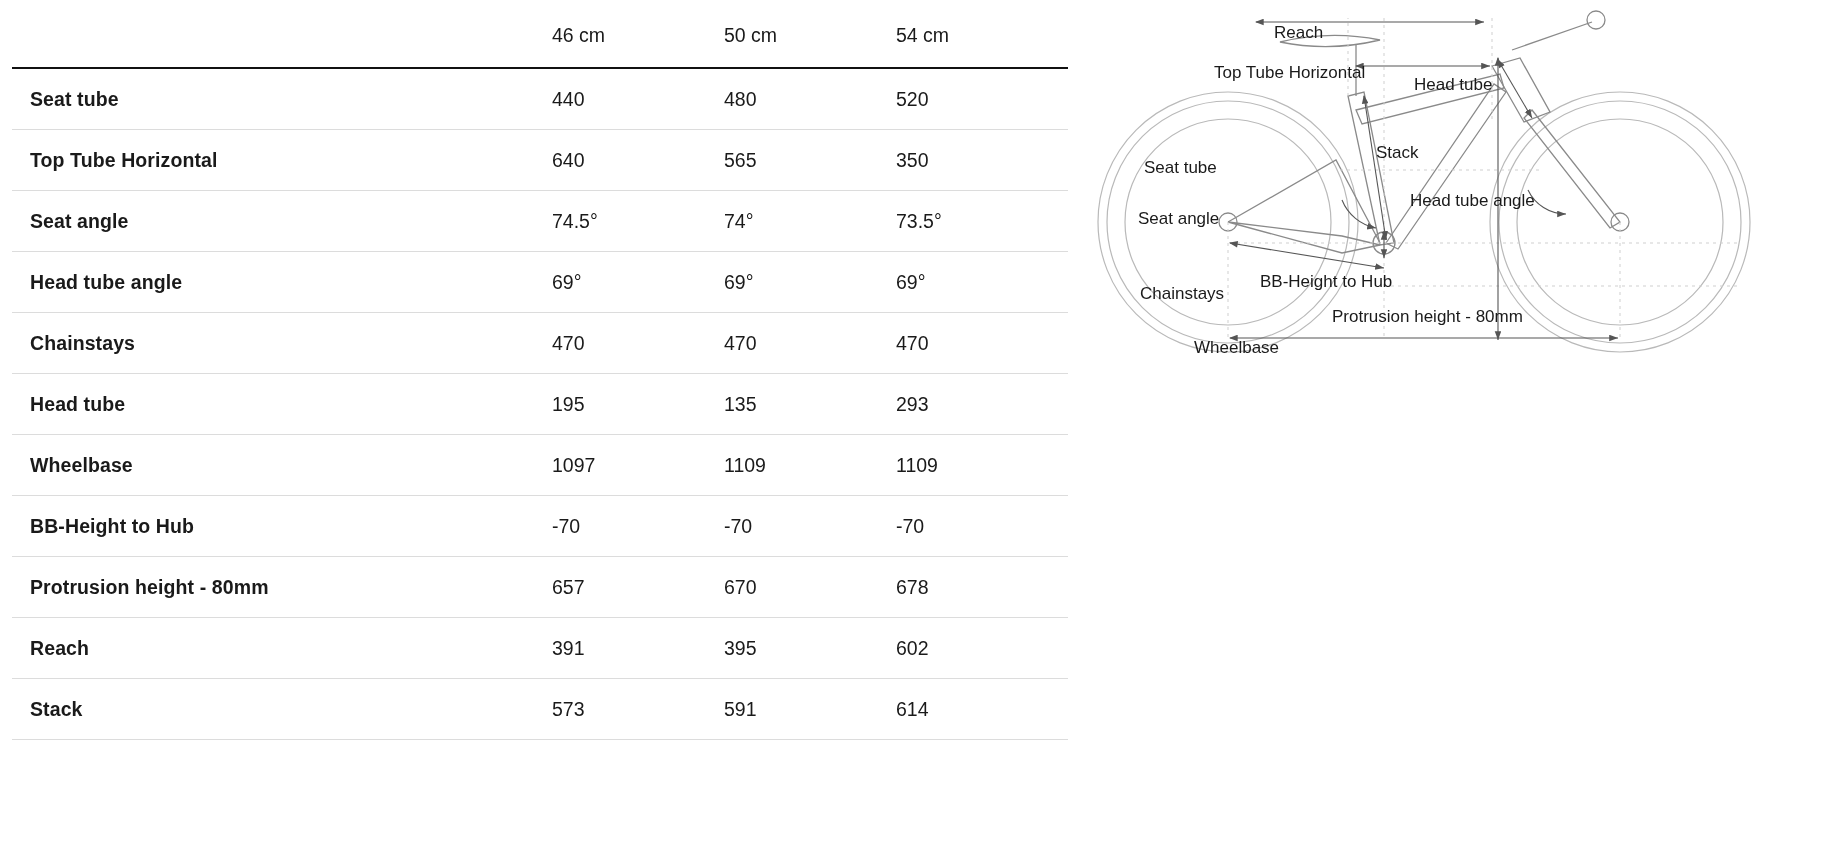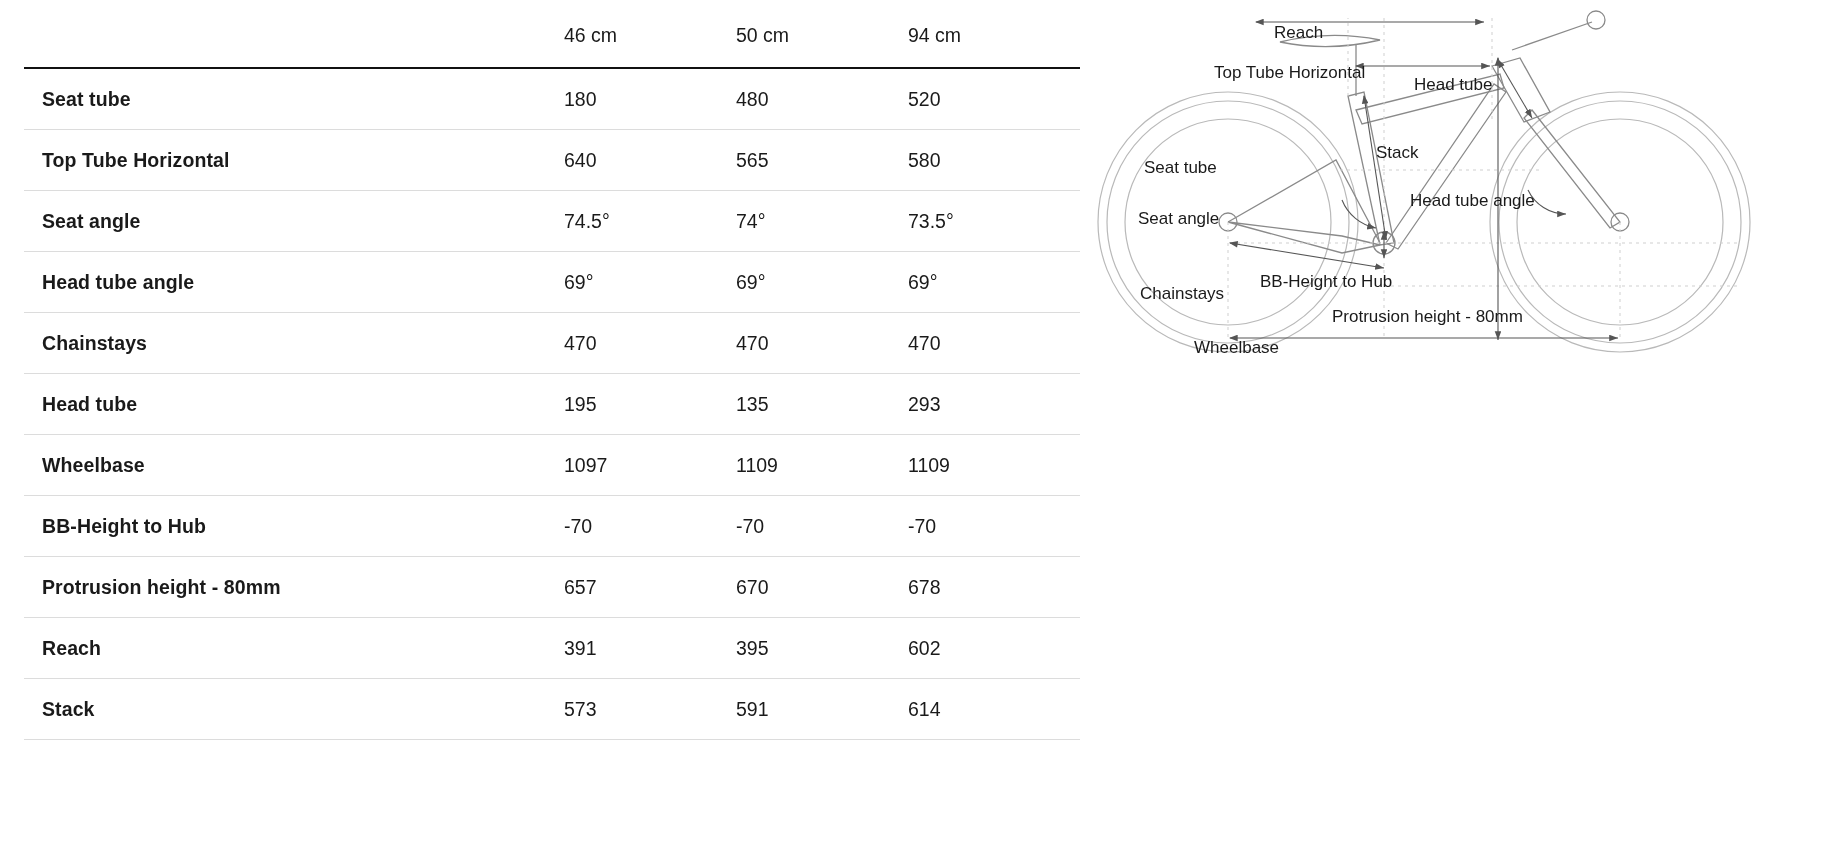--- a/index.html
+++ b/index.html
@@ -10,21 +10,20 @@
     font-family: "Liberation Sans", sans-serif;
     color: #1a1a1a;
     overflow: hidden;
   }
   .page {
     position: relative;
     width: 1830px;
     height: 846px;
     display: flex;
     align-items: flex-start;
-    padding-left: 12px;
   }
 
   
   .table-wrap {
     width: 1080px;
     padding: 18px 0 0 0;
   }
   table.geo {
     border-collapse: collapse;
     width: 1055px;
@@ -84,35 +83,35 @@
         <col class="c-label">
           <col class="c-size">
           <col class="c-size">
           <col class="c-size">
       </colgroup>
       <thead>
         <tr>
           <th class="lbl"></th>
           <th>46 cm</th>
           <th>50 cm</th>
-          <th>94 cm</th>
+          <th>54 cm</th>
         </tr>
       </thead>
       <tbody>
         <tr>
           <td class="lbl">Seat tube</td>
-          <td>180</td>
+          <td>440</td>
           <td>480</td>
           <td>520</td>
         </tr>
         <tr>
           <td class="lbl">Top Tube Horizontal</td>
           <td>640</td>
           <td>565</td>
-          <td>580</td>
+          <td>350</td>
         </tr>
         <tr>
           <td class="lbl">Seat angle</td>
           <td>74.5°</td>
           <td>74°</td>
           <td>73.5°</td>
         </tr>
         <tr>
           <td class="lbl">Head tube angle</td>
           <td>69°</td>

